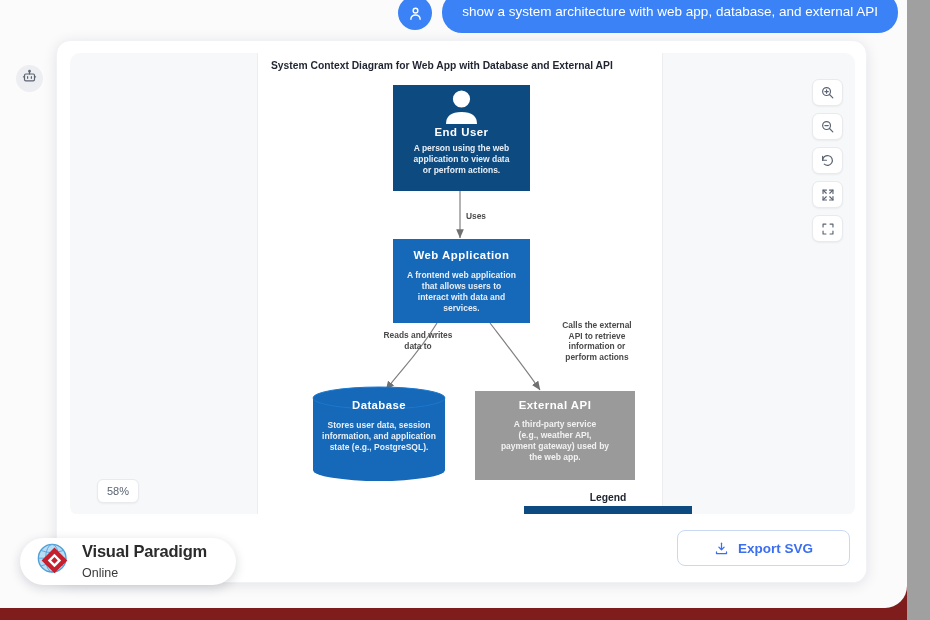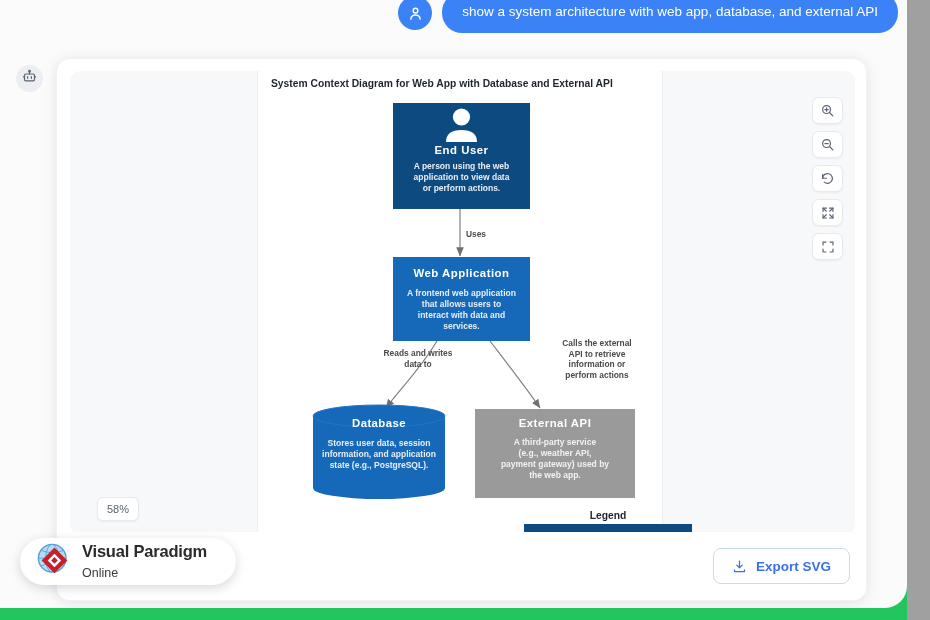--- a/index.html
+++ b/index.html
@@ -8,21 +8,21 @@
     width: 930px; height: 620px;
     overflow: hidden;
     font-family: "Liberation Sans", sans-serif;
     background: #a0a0a0;
   }
 
   
   #app {
     position: relative;
     width: 930px; height: 620px;
-    background: #22c55e;
+    background: #7f1d1d;
     overflow: hidden;
   }
   .page-surface {
     position: absolute;
     left: 0; top: 0;
     width: 907px; height: 608px;
     background: #fbfbfc;
     border-bottom-right-radius: 22px;
     overflow: hidden;
   }
@@ -60,21 +60,21 @@
     padding: 11px 20px 12px 20px;
     font-size: 13.5px;
     line-height: 1.35;
     max-width: 470px;
     white-space: nowrap;
   }
 
   
   .diagram-card {
     position: absolute;
-    left: 56px; top: 58px;
+    left: 56px; top: 40px;
     width: 811px; height: 543px;
     background: #ffffff;
     border-radius: 14px;
     box-shadow: 0 2px 14px rgba(15,23,42,0.10);
     border: 1px solid #f1f2f5;
     overflow: hidden;
   }
 
   
   .bot-avatar {
@@ -156,21 +156,21 @@
     justify-content: flex-end;
     gap: 14px;
     padding-right: 18px;
     background: #ffffff;
   }
   .act-btn {
     display: inline-flex;
     align-items: center;
     gap: 9px;
     height: 36px;
-    padding: 0 18px;
+    padding: 0 36px;
     border: 1px solid #c9d8f5;
     border-radius: 8px;
     background: #ffffff;
     color: #3b6ff0;
     font-size: 13.5px;
     font-weight: 600;
     cursor: pointer;
     white-space: nowrap;
   }
   .act-btn svg { display: block; flex: 0 0 auto; }

